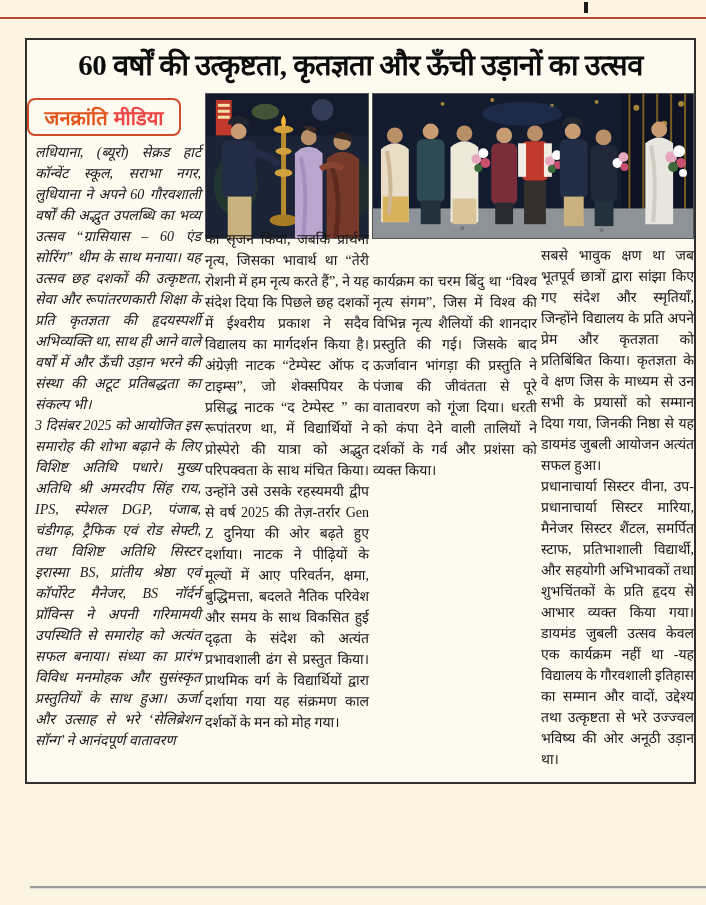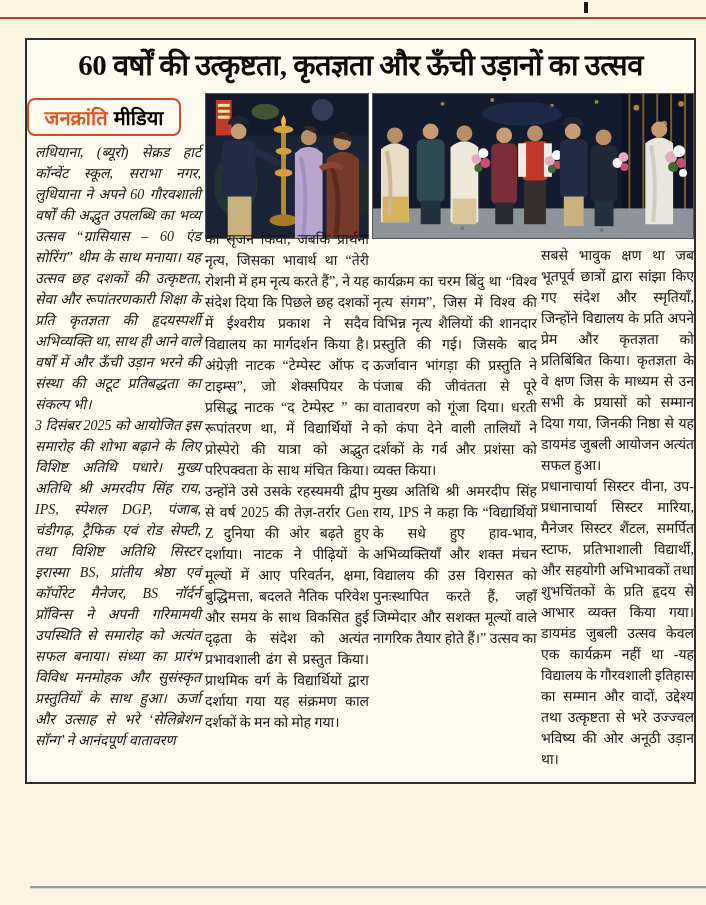--- a/index.html
+++ b/index.html
@@ -22,21 +22,21 @@
     text-align:center; font-weight:700; font-size:29px; line-height:44px;
     color:#0c0c0c; letter-spacing:-0.5px; white-space:nowrap;
   }
   .logo-box {
     position:absolute; left:0; top:58px; width:154px; height:38px;
     border:2px solid #d14b2a; border-radius:8px; background:#fdfaef;
     display:flex; align-items:center; justify-content:center;
     font-weight:700; font-size:20px; white-space:nowrap;
   }
   .logo-w1 { color:#e2571f; }
-  .logo-w2 { color:#000000; margin-left:6px; }
+  .logo-w2 { color:#ef4444; margin-left:6px; }
 
   .photo-row {
     position:absolute; left:178px; top:53px; width:489px; height:146px;
     display:flex; gap:3px; background:#fdfaef;
   }
   .photo { height:146px; border:1px solid #555; overflow:hidden; }
   .photo-1 { width:164px; }
   .photo-2 { flex:1; }
   .photo svg { display:block; width:100%; height:100%; }
 
@@ -211,21 +211,20 @@
     <p>लधियाना, (ब्यूरो) सेक्रड हार्ट कॉन्वेंट स्कूल, सराभा नगर, लुधियाना ने अपने 60 गौरवशाली वर्षों की अद्भुत उपलब्धि का भव्य उत्सव “ग्रासियास – 60 एंड सोरिंग” थीम के साथ मनाया। यह उत्सव छह दशकों की उत्कृष्टता, सेवा और रूपांतरणकारी शिक्षा के प्रति कृतज्ञता की हृदयस्पर्शी अभिव्यक्ति था, साथ ही आने वाले वर्षों में और ऊँची उड़ान भरने की संस्था की अटूट प्रतिबद्धता का संकल्प भी।</p>
     <p>3 दिसंबर 2025 को आयोजित इस समारोह की शोभा बढ़ाने के लिए विशिष्ट अतिथि पधारे। मुख्य अतिथि श्री अमरदीप सिंह राय, IPS, स्पेशल DGP, पंजाब, चंडीगढ़, ट्रैफिक एवं रोड सेफ्टी, तथा विशिष्ट अतिथि सिस्टर इरास्मा BS, प्रांतीय श्रेष्ठा एवं कॉर्पोरेट मैनेजर, BS नॉर्दर्न प्रॉविन्स ने अपनी गरिमामयी उपस्थिति से समारोह को अत्यंत सफल बनाया। संध्या का प्रारंभ विविध मनमोहक और सुसंस्कृत प्रस्तुतियों के साथ हुआ। ऊर्जा और उत्साह से भरे ‘सेलिब्रेशन सॉन्ग’ ने आनंदपूर्ण वातावरण</p>
   </div>
 
   <div class="col col-2">
     <p>का सृजन किया, जबकि प्रार्थना नृत्य, जिसका भावार्थ था “तेरी रोशनी में हम नृत्य करते हैं”, ने यह संदेश दिया कि पिछले छह दशकों में ईश्वरीय प्रकाश ने सदैव विद्यालय का मार्गदर्शन किया है। अंग्रेज़ी नाटक “टेम्पेस्ट ऑफ द टाइम्स”, जो शेक्सपियर के प्रसिद्ध नाटक “द टेम्पेस्ट ” का रूपांतरण था, में विद्यार्थियों ने प्रोस्पेरो की यात्रा को अद्भुत परिपक्वता के साथ मंचित किया। उन्होंने उसे उसके रहस्यमयी द्वीप से वर्ष 2025 की तेज़-तर्रार Gen Z दुनिया की ओर बढ़ते हुए दर्शाया। नाटक ने पीढ़ियों के मूल्यों में आए परिवर्तन, क्षमा, बुद्धिमत्ता, बदलते नैतिक परिवेश और समय के साथ विकसित हुई दृढ़ता के संदेश को अत्यंत प्रभावशाली ढंग से प्रस्तुत किया। प्राथमिक वर्ग के विद्यार्थियों द्वारा दर्शाया गया यह संक्रमण काल दर्शकों के मन को मोह गया।</p>
   </div>
 
   <div class="col col-3">
     <p>कार्यक्रम का चरम बिंदु था “विश्व नृत्य संगम”, जिस में विश्व की विभिन्न नृत्य शैलियों की शानदार प्रस्तुति की गई। जिसके बाद ऊर्जावान भांगड़ा की प्रस्तुति ने पंजाब की जीवंतता से पूरे वातावरण को गूंजा दिया। धरती को कंपा देने वाली तालियों ने दर्शकों के गर्व और प्रशंसा को व्यक्त किया।</p>
-    <p>मुख्य अतिथि श्री अमरदीप सिंह राय, IPS ने कहा कि “विद्यार्थियों के सधे हुए हाव-भाव, अभिव्यक्तियाँ और शक्त मंचन विद्यालय की उस विरासत को पुनःस्थापित करते हैं, जहाँ जिम्मेदार और सशक्त मूल्यों वाले नागरिक तैयार होते हैं।” उत्सव का</p>
   </div>
 
   <div class="col col-4">
     <p>सबसे भावुक क्षण था जब भूतपूर्व छात्रों द्वारा सांझा किए गए संदेश और स्मृतियाँ, जिन्होंने विद्यालय के प्रति अपने प्रेम और कृतज्ञता को प्रतिबिंबित किया। कृतज्ञता के वे क्षण जिस के माध्यम से उन सभी के प्रयासों को सम्मान दिया गया, जिनकी निष्ठा से यह डायमंड जुबली आयोजन अत्यंत सफल हुआ।</p>
     <p>प्रधानाचार्या सिस्टर वीना, उप-प्रधानाचार्या सिस्टर मारिया, मैनेजर सिस्टर शैंटल, समर्पित स्टाफ, प्रतिभाशाली विद्यार्थी, और सहयोगी अभिभावकों तथा शुभचिंतकों के प्रति हृदय से आभार व्यक्त किया गया। डायमंड जुबली उत्सव केवल एक कार्यक्रम नहीं था -यह विद्यालय के गौरवशाली इतिहास का सम्मान और वादों, उद्देश्य तथा उत्कृष्टता से भरे उज्ज्वल भविष्य की ओर अनूठी उड़ान था।</p>
   </div>
 
 </div>
 
 <div class="bottom-line"></div>

